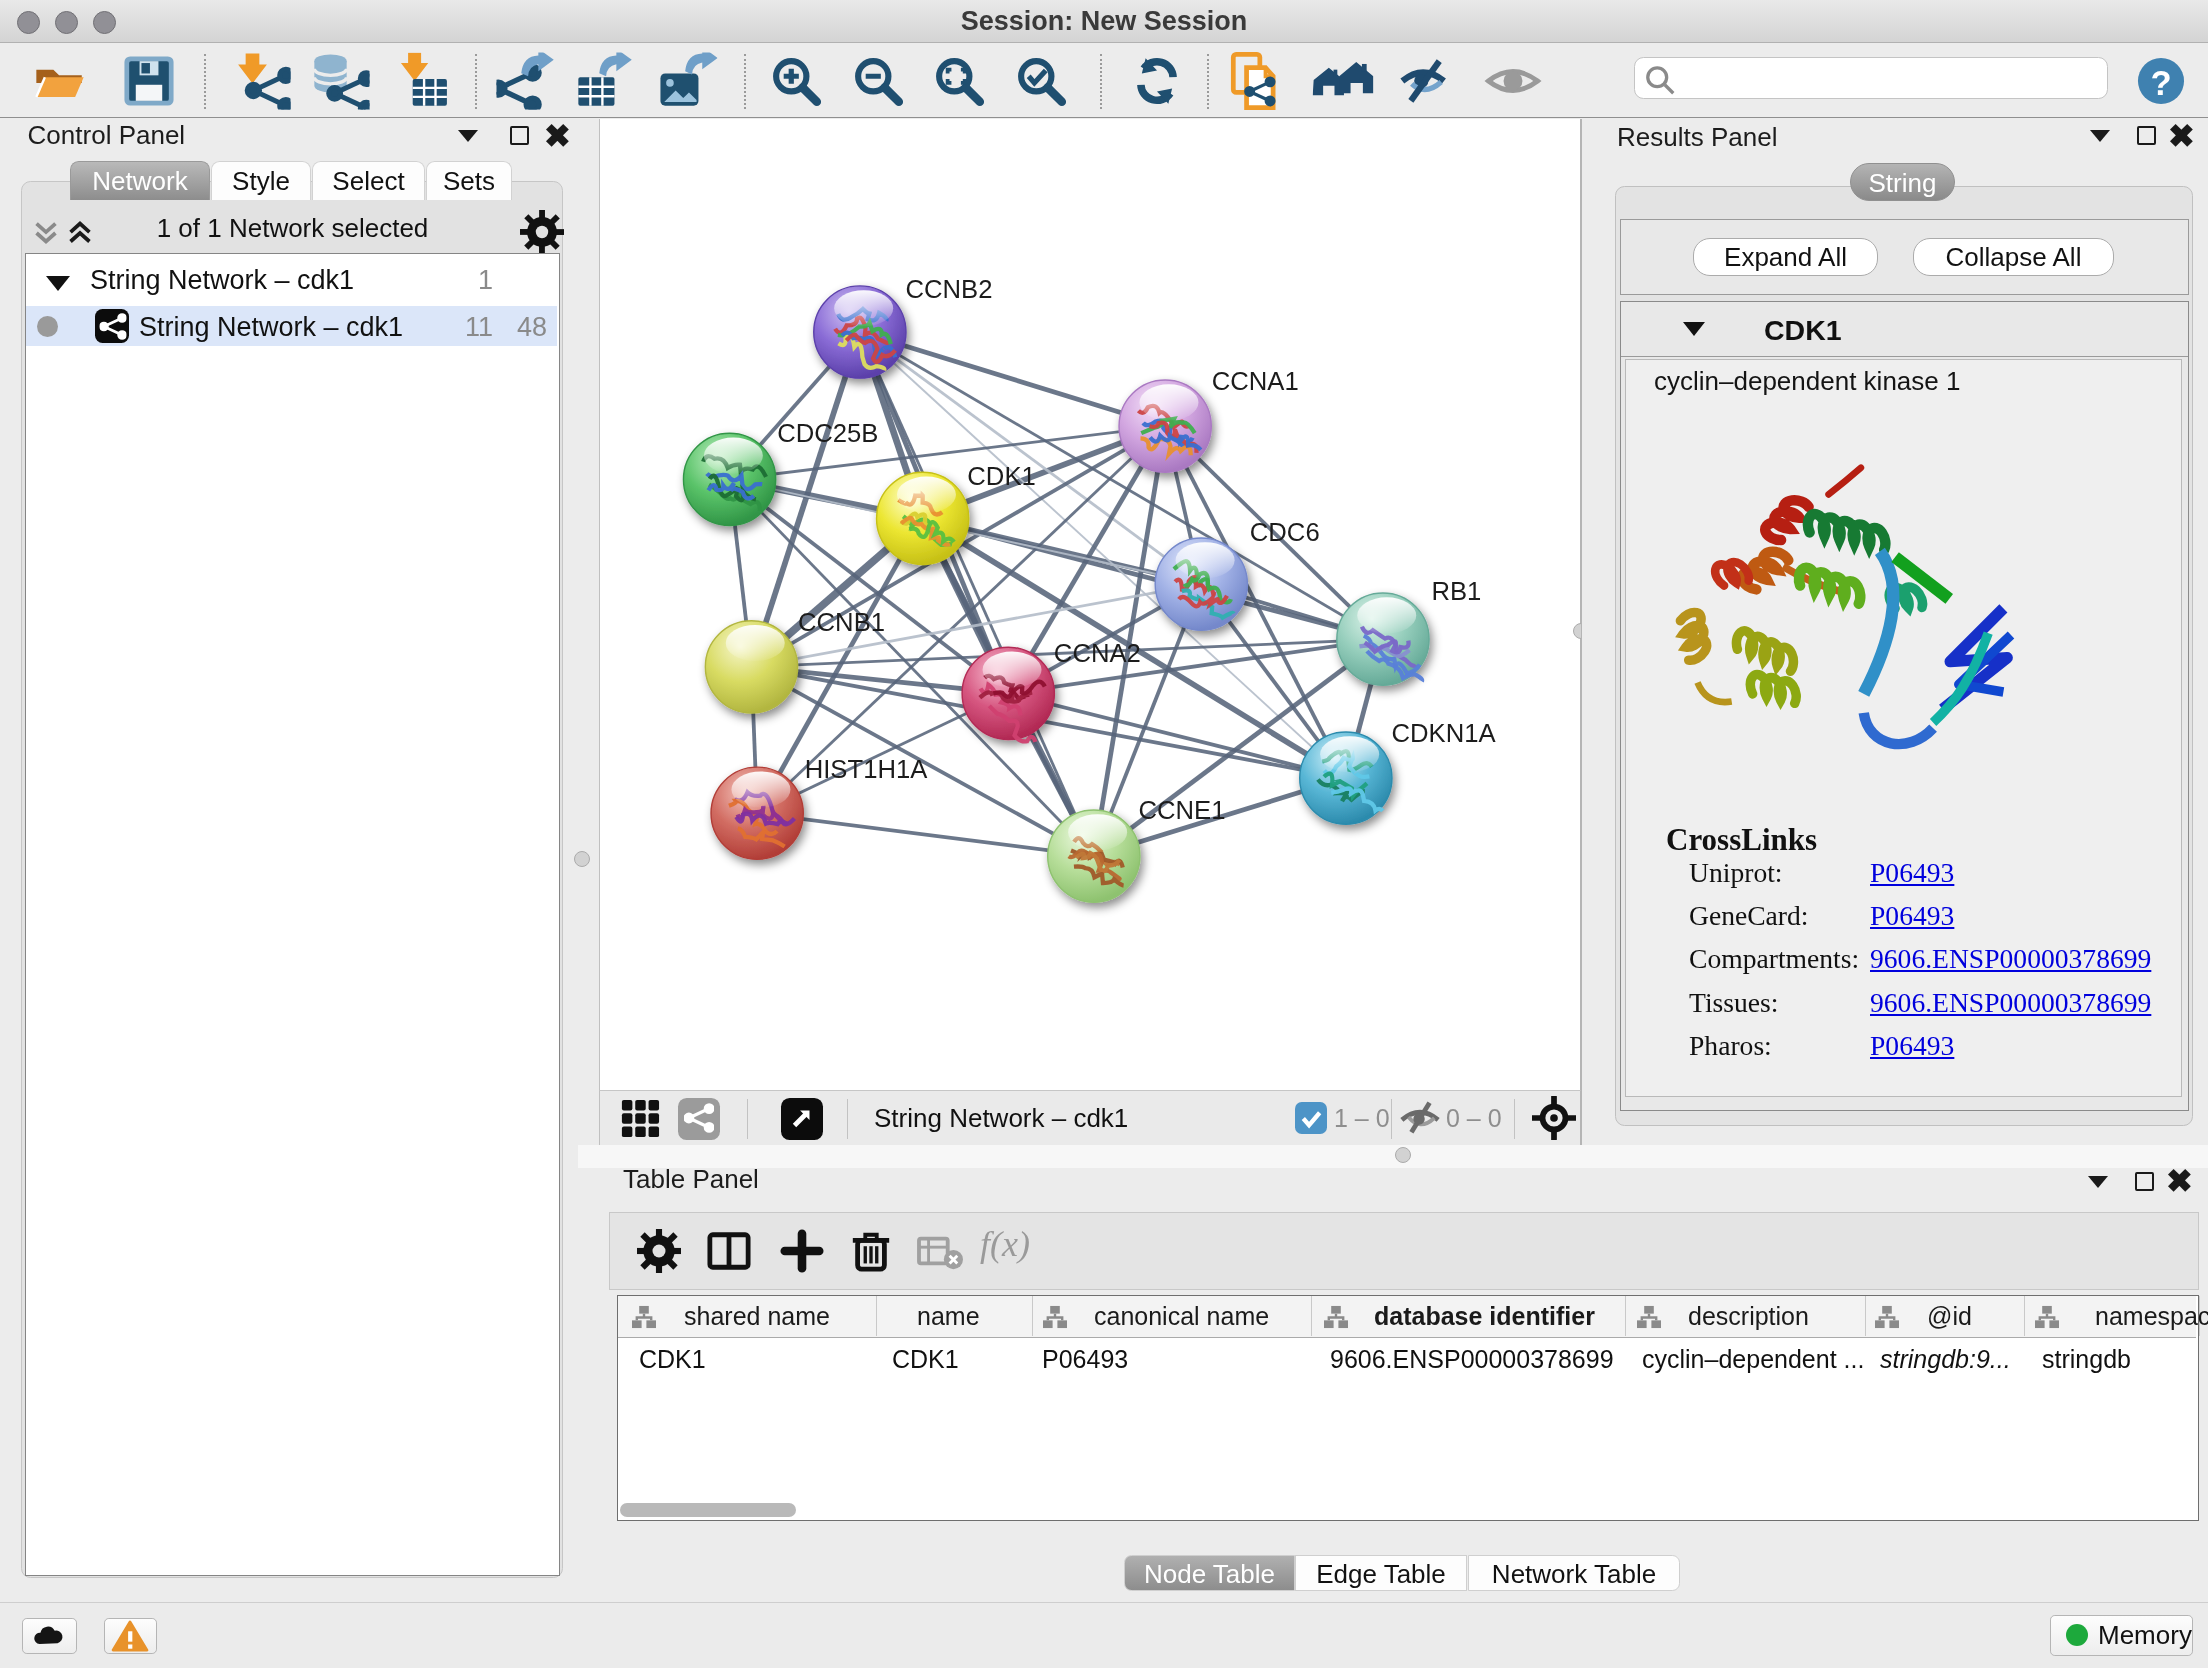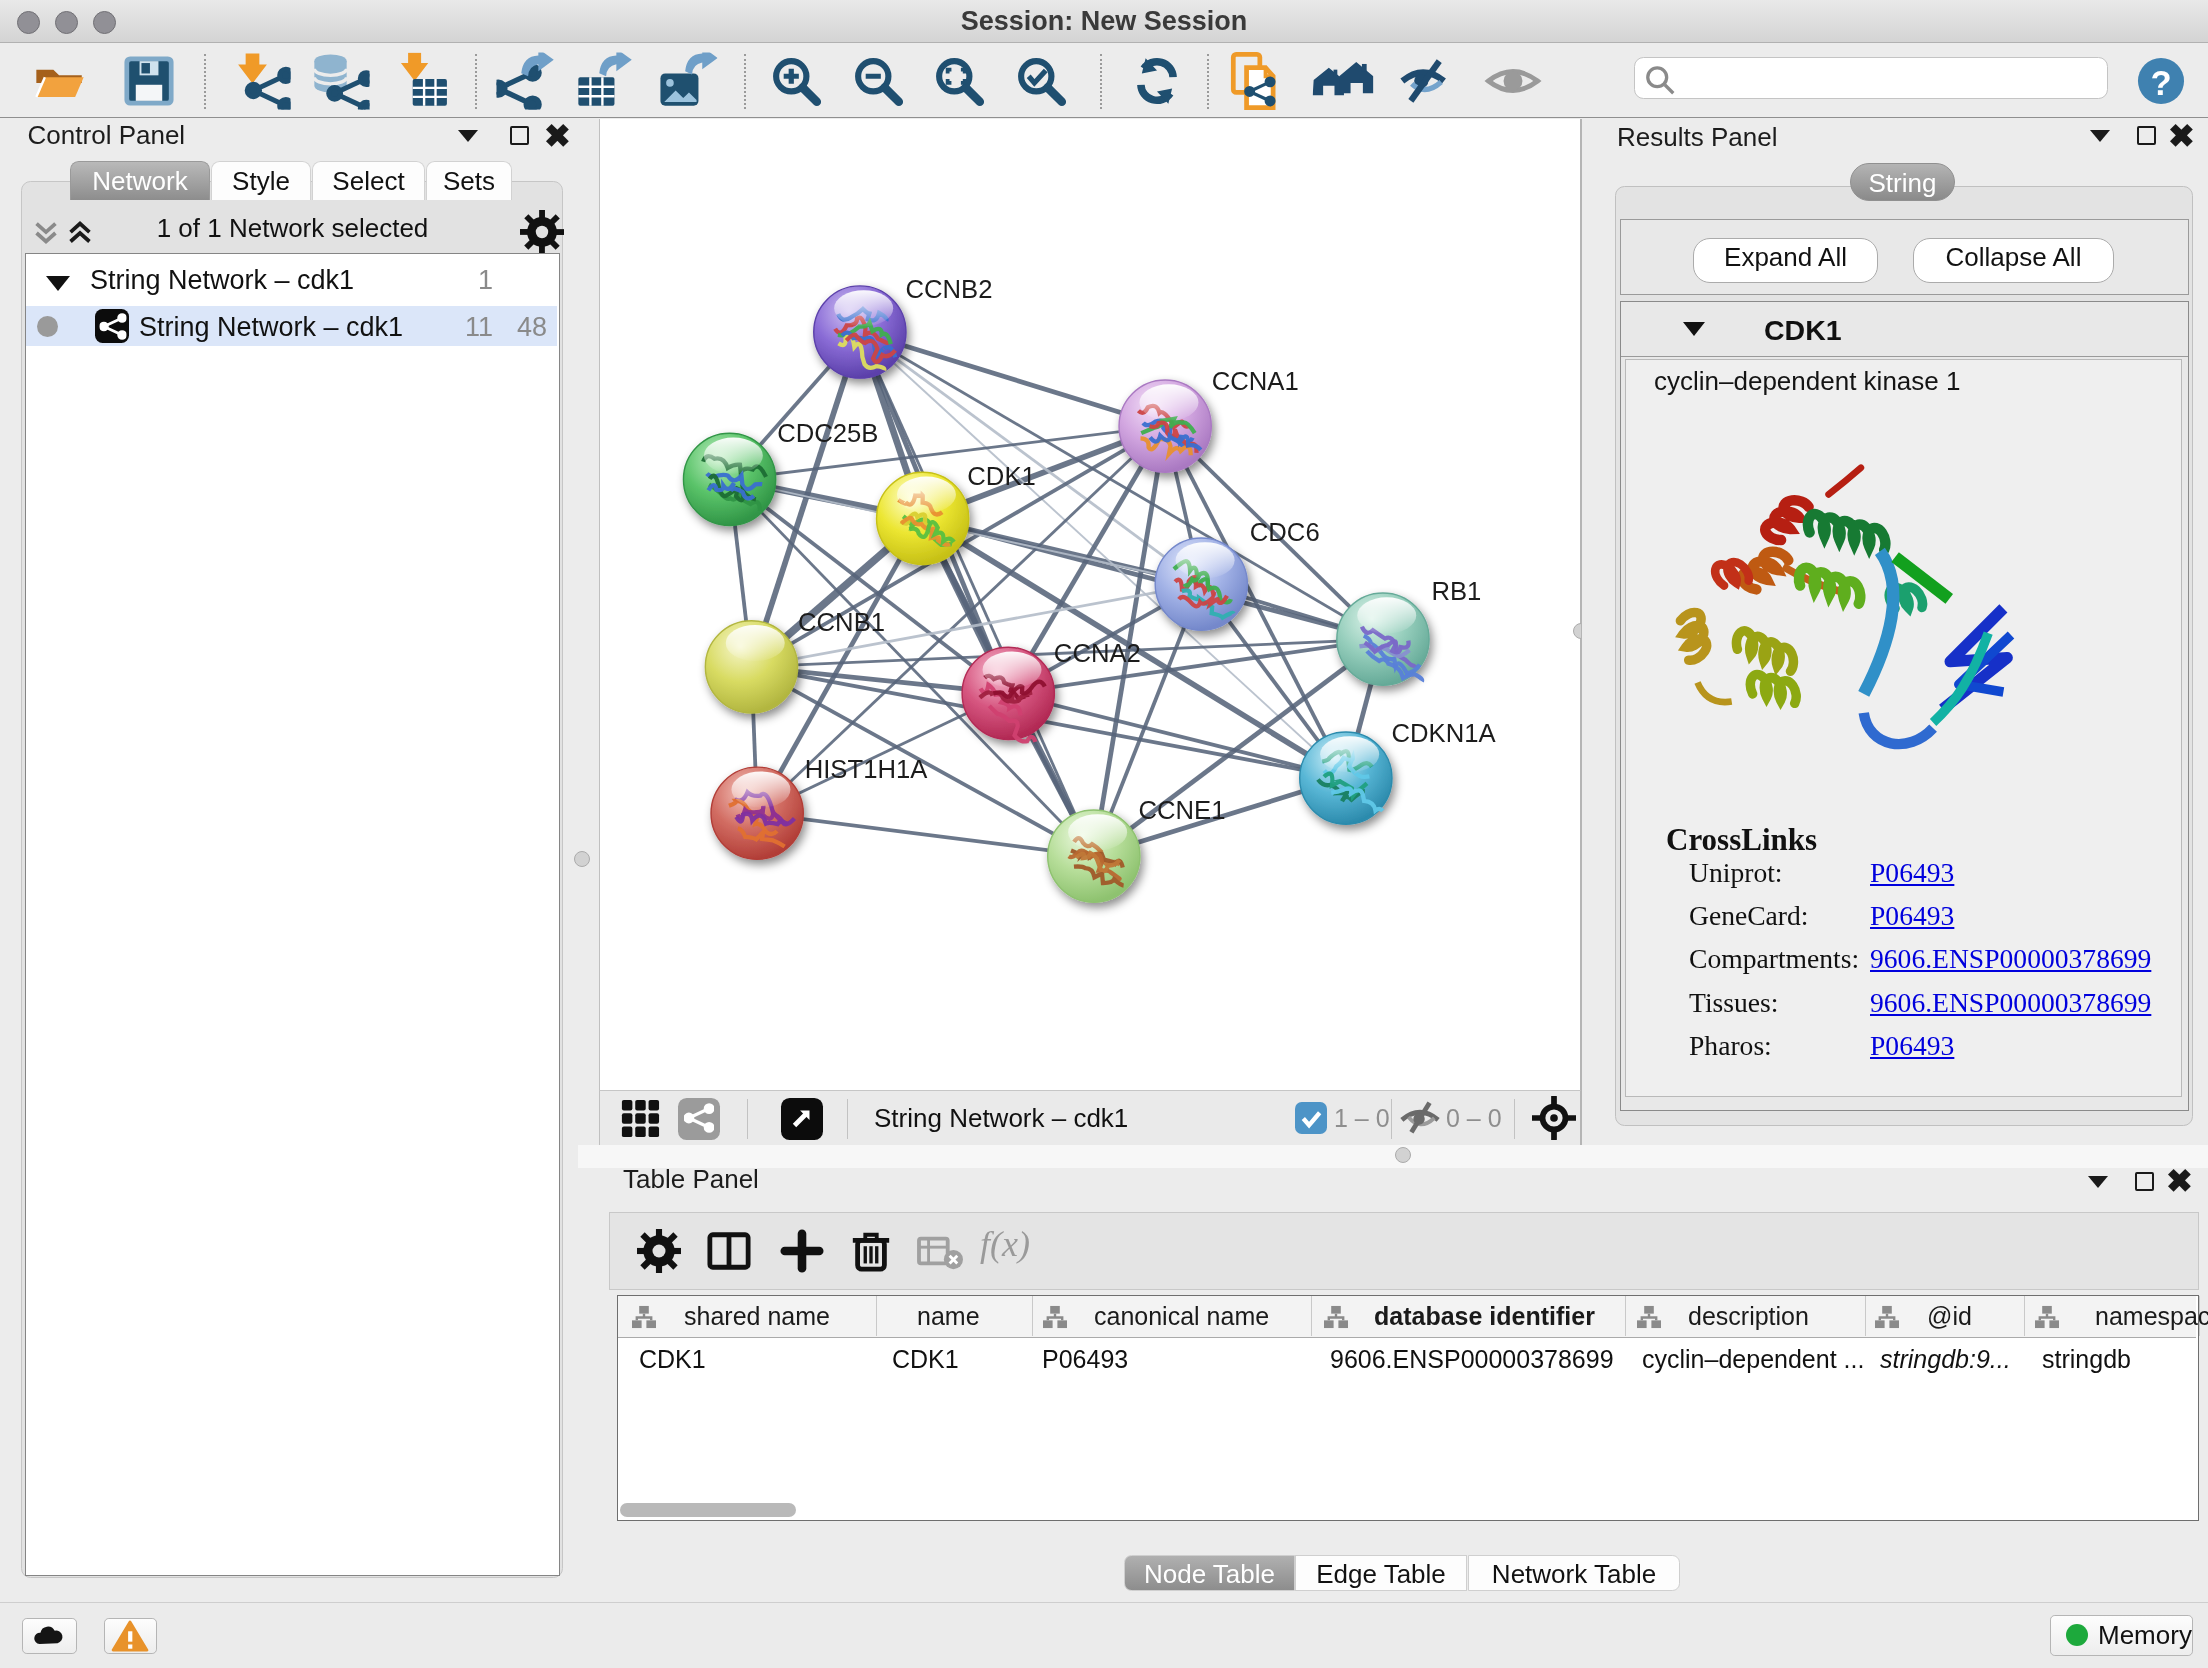--- a/index.html
+++ b/index.html
@@ -47,21 +47,21 @@
 
 #rp { left:1581px; top:119px; width:628px; height:1026px; background:#ececec;
   border-left:1px solid #b5b5b5; }
 #rp-outer { left:1615px; top:186px; width:578px; height:940px; background:#e3e3e3;
   border:1px solid #c0c0c0; border-radius:9.5px; }
 #rp-stringtab { left:1850px; top:163px; width:105px; height:38px;
   background:linear-gradient(#b4b4b4,#8a8a8a); border:1px solid #909090; border-radius:19px;
   color:#fff; font-size:26px; text-align:center; line-height:38px; }
 #rp-box1 { left:1620px; top:219px; width:569px; height:76px; background:#e8e8e8;
   border:1px solid #9a9a9a; }
-.rbtn { position:absolute; height:45px; background:#ffffff; border:1px solid #ababab;
+.rbtn { position:absolute; height:38px; background:#ffffff; border:1px solid #ababab;
   border-radius:17px; font-size:26px; color:#111; text-align:center; line-height:36px; }
 #rp-box2 { left:1620px; top:301px; width:569px; height:810px; background:#e8e8e8;
   border:1px solid #8a8a8a; }
 #rp-inner { left:1625px; top:359px; width:557px; height:738px; background:#efefef;
   border:1px solid #b9b9b9; }
 .serif { font-family:"Liberation Serif", serif; }
 .xl-label { position:absolute; left:1689px; font-size:27.6px; color:#111; }
 .xl-val { position:absolute; left:1870px; font-size:27.6px; color:#0000dd; text-decoration:underline; }
 
 

